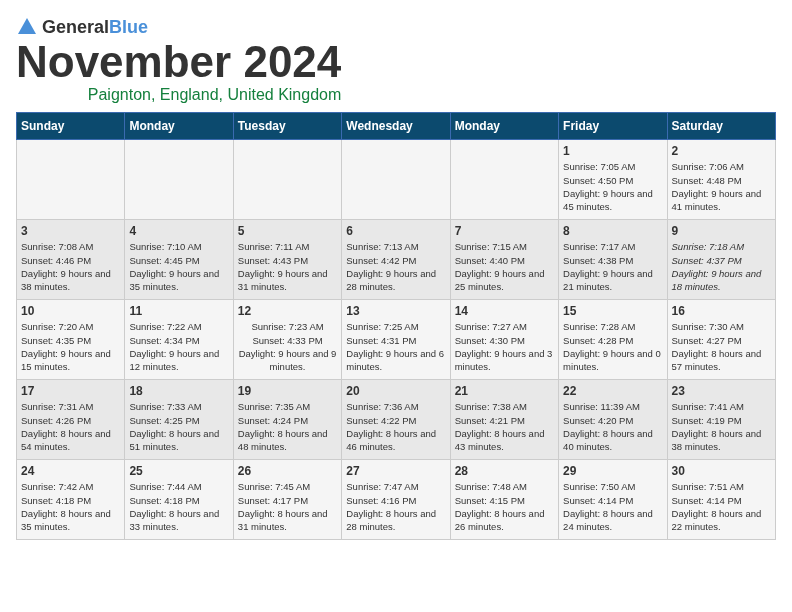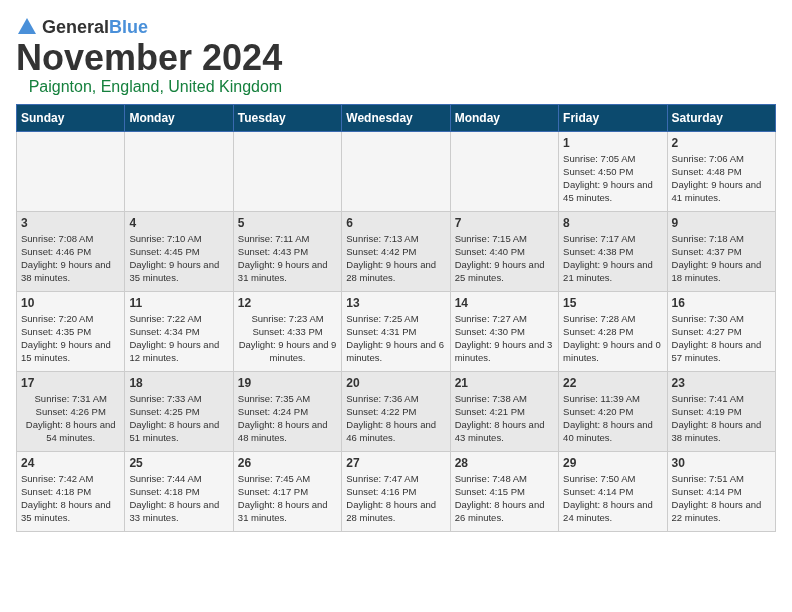--- a/index.html
+++ b/index.html
@@ -35,21 +35,21 @@
       line-height: 1;
     }
     .logo-icon {
       width: 22px;
       height: 22px;
     }
     .title-area {
       text-align: right;
     }
     .month-title {
-      font-size: 36px;
+      font-size: 44px;
       font-weight: bold;
       color: #333;
       line-height: 1.1;
     }
     .location-title {
       font-size: 16px;
       color: #15803d;
     }
     table {
       width: 100%;
@@ -179,21 +179,21 @@
 Daylight: 9 hours and 25 minutes.</div>
         </td>
         <td>
           <span class="day-number">8</span>
           <div class="day-info" style="white-space: pre-line;">Sunrise: 7:17 AM
 Sunset: 4:38 PM
 Daylight: 9 hours and 21 minutes.</div>
         </td>
         <td>
           <span class="day-number">9</span>
-          <div class="day-info" style="white-space: pre-line;">Sunrise: 7:18 AM
+          <div class="day-info" style="white-space: pre-line; font-style: italic;">Sunrise: 7:18 AM
 Sunset: 4:37 PM
 Daylight: 9 hours and 18 minutes.</div>
         </td>
       </tr>
       <tr>
         <td>
           <span class="day-number">10</span>
           <div class="day-info" style="white-space: pre-line;">Sunrise: 7:20 AM
 Sunset: 4:35 PM
 Daylight: 9 hours and 15 minutes.</div>
@@ -231,21 +231,21 @@
         <td>
           <span class="day-number">16</span>
           <div class="day-info" style="white-space: pre-line;">Sunrise: 7:30 AM
 Sunset: 4:27 PM
 Daylight: 8 hours and 57 minutes.</div>
         </td>
       </tr>
       <tr>
         <td>
           <span class="day-number">17</span>
-          <div class="day-info" style="white-space: pre-line; text-align: center;">Sunrise: 7:31 AM
+          <div class="day-info" style="white-space: pre-line;">Sunrise: 7:31 AM
 Sunset: 4:26 PM
 Daylight: 8 hours and 54 minutes.</div>
         </td>
         <td>
           <span class="day-number">18</span>
           <div class="day-info" style="white-space: pre-line;">Sunrise: 7:33 AM
 Sunset: 4:25 PM
 Daylight: 8 hours and 51 minutes.</div>
         </td>
         <td>

